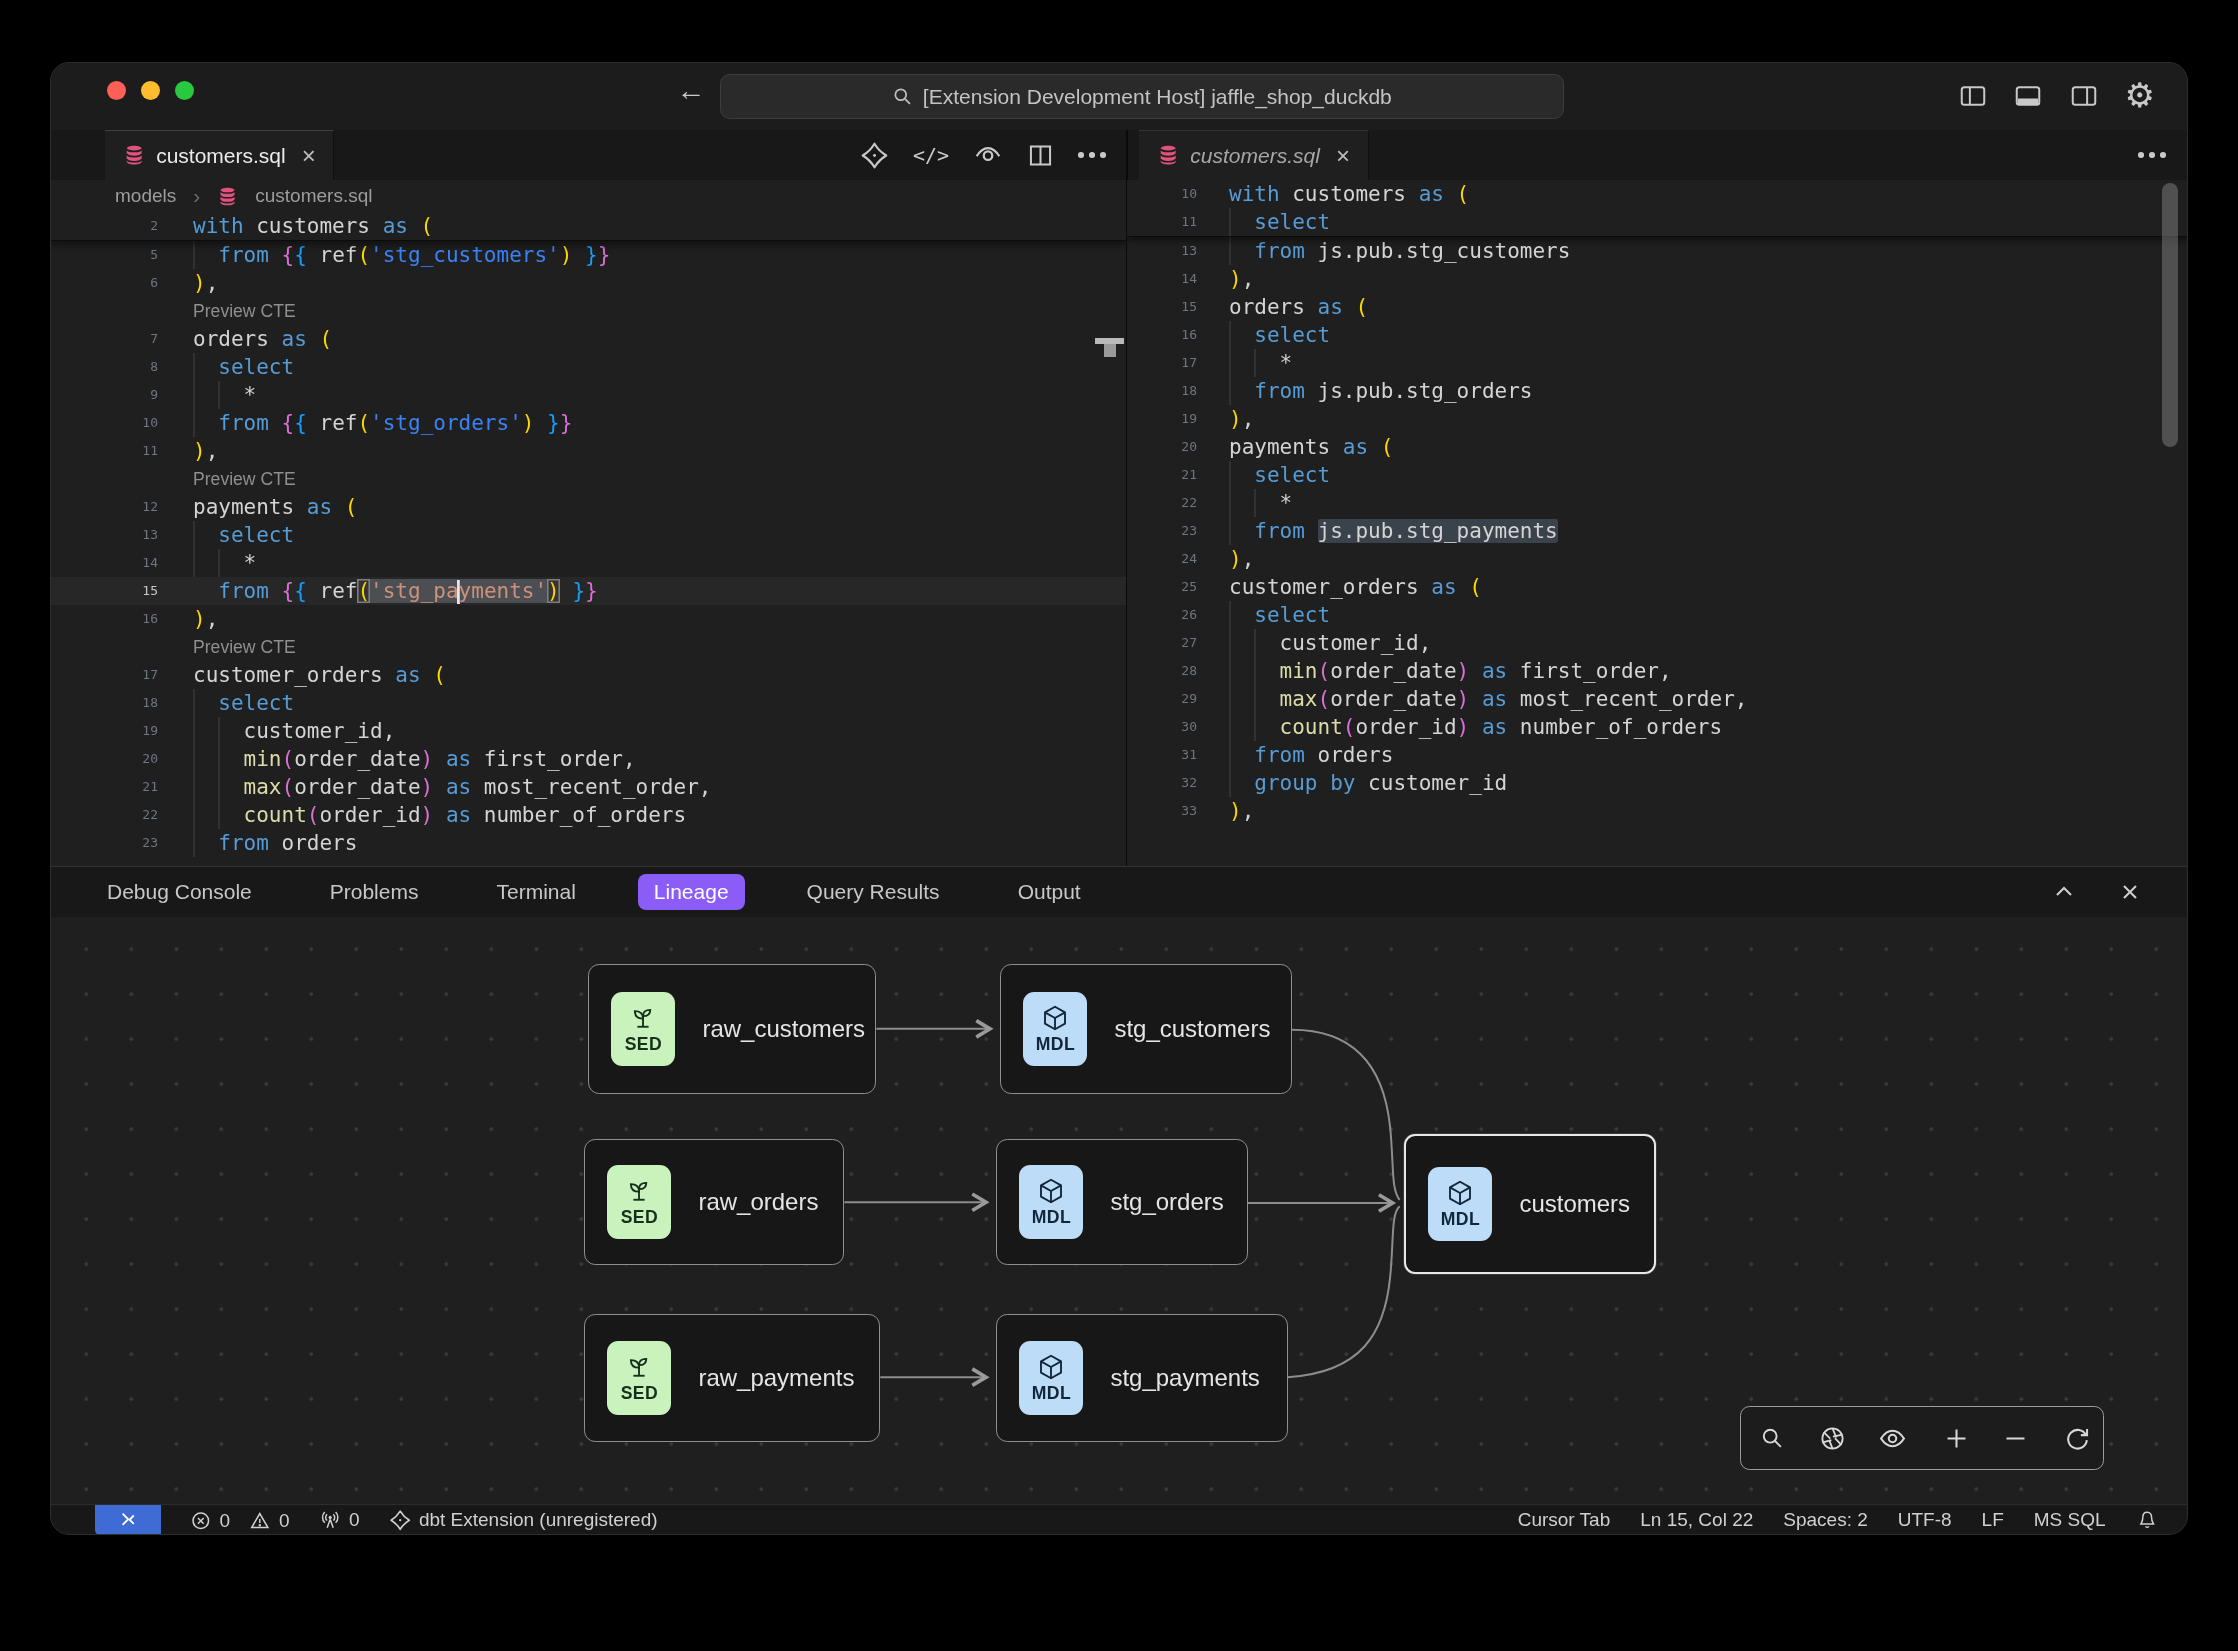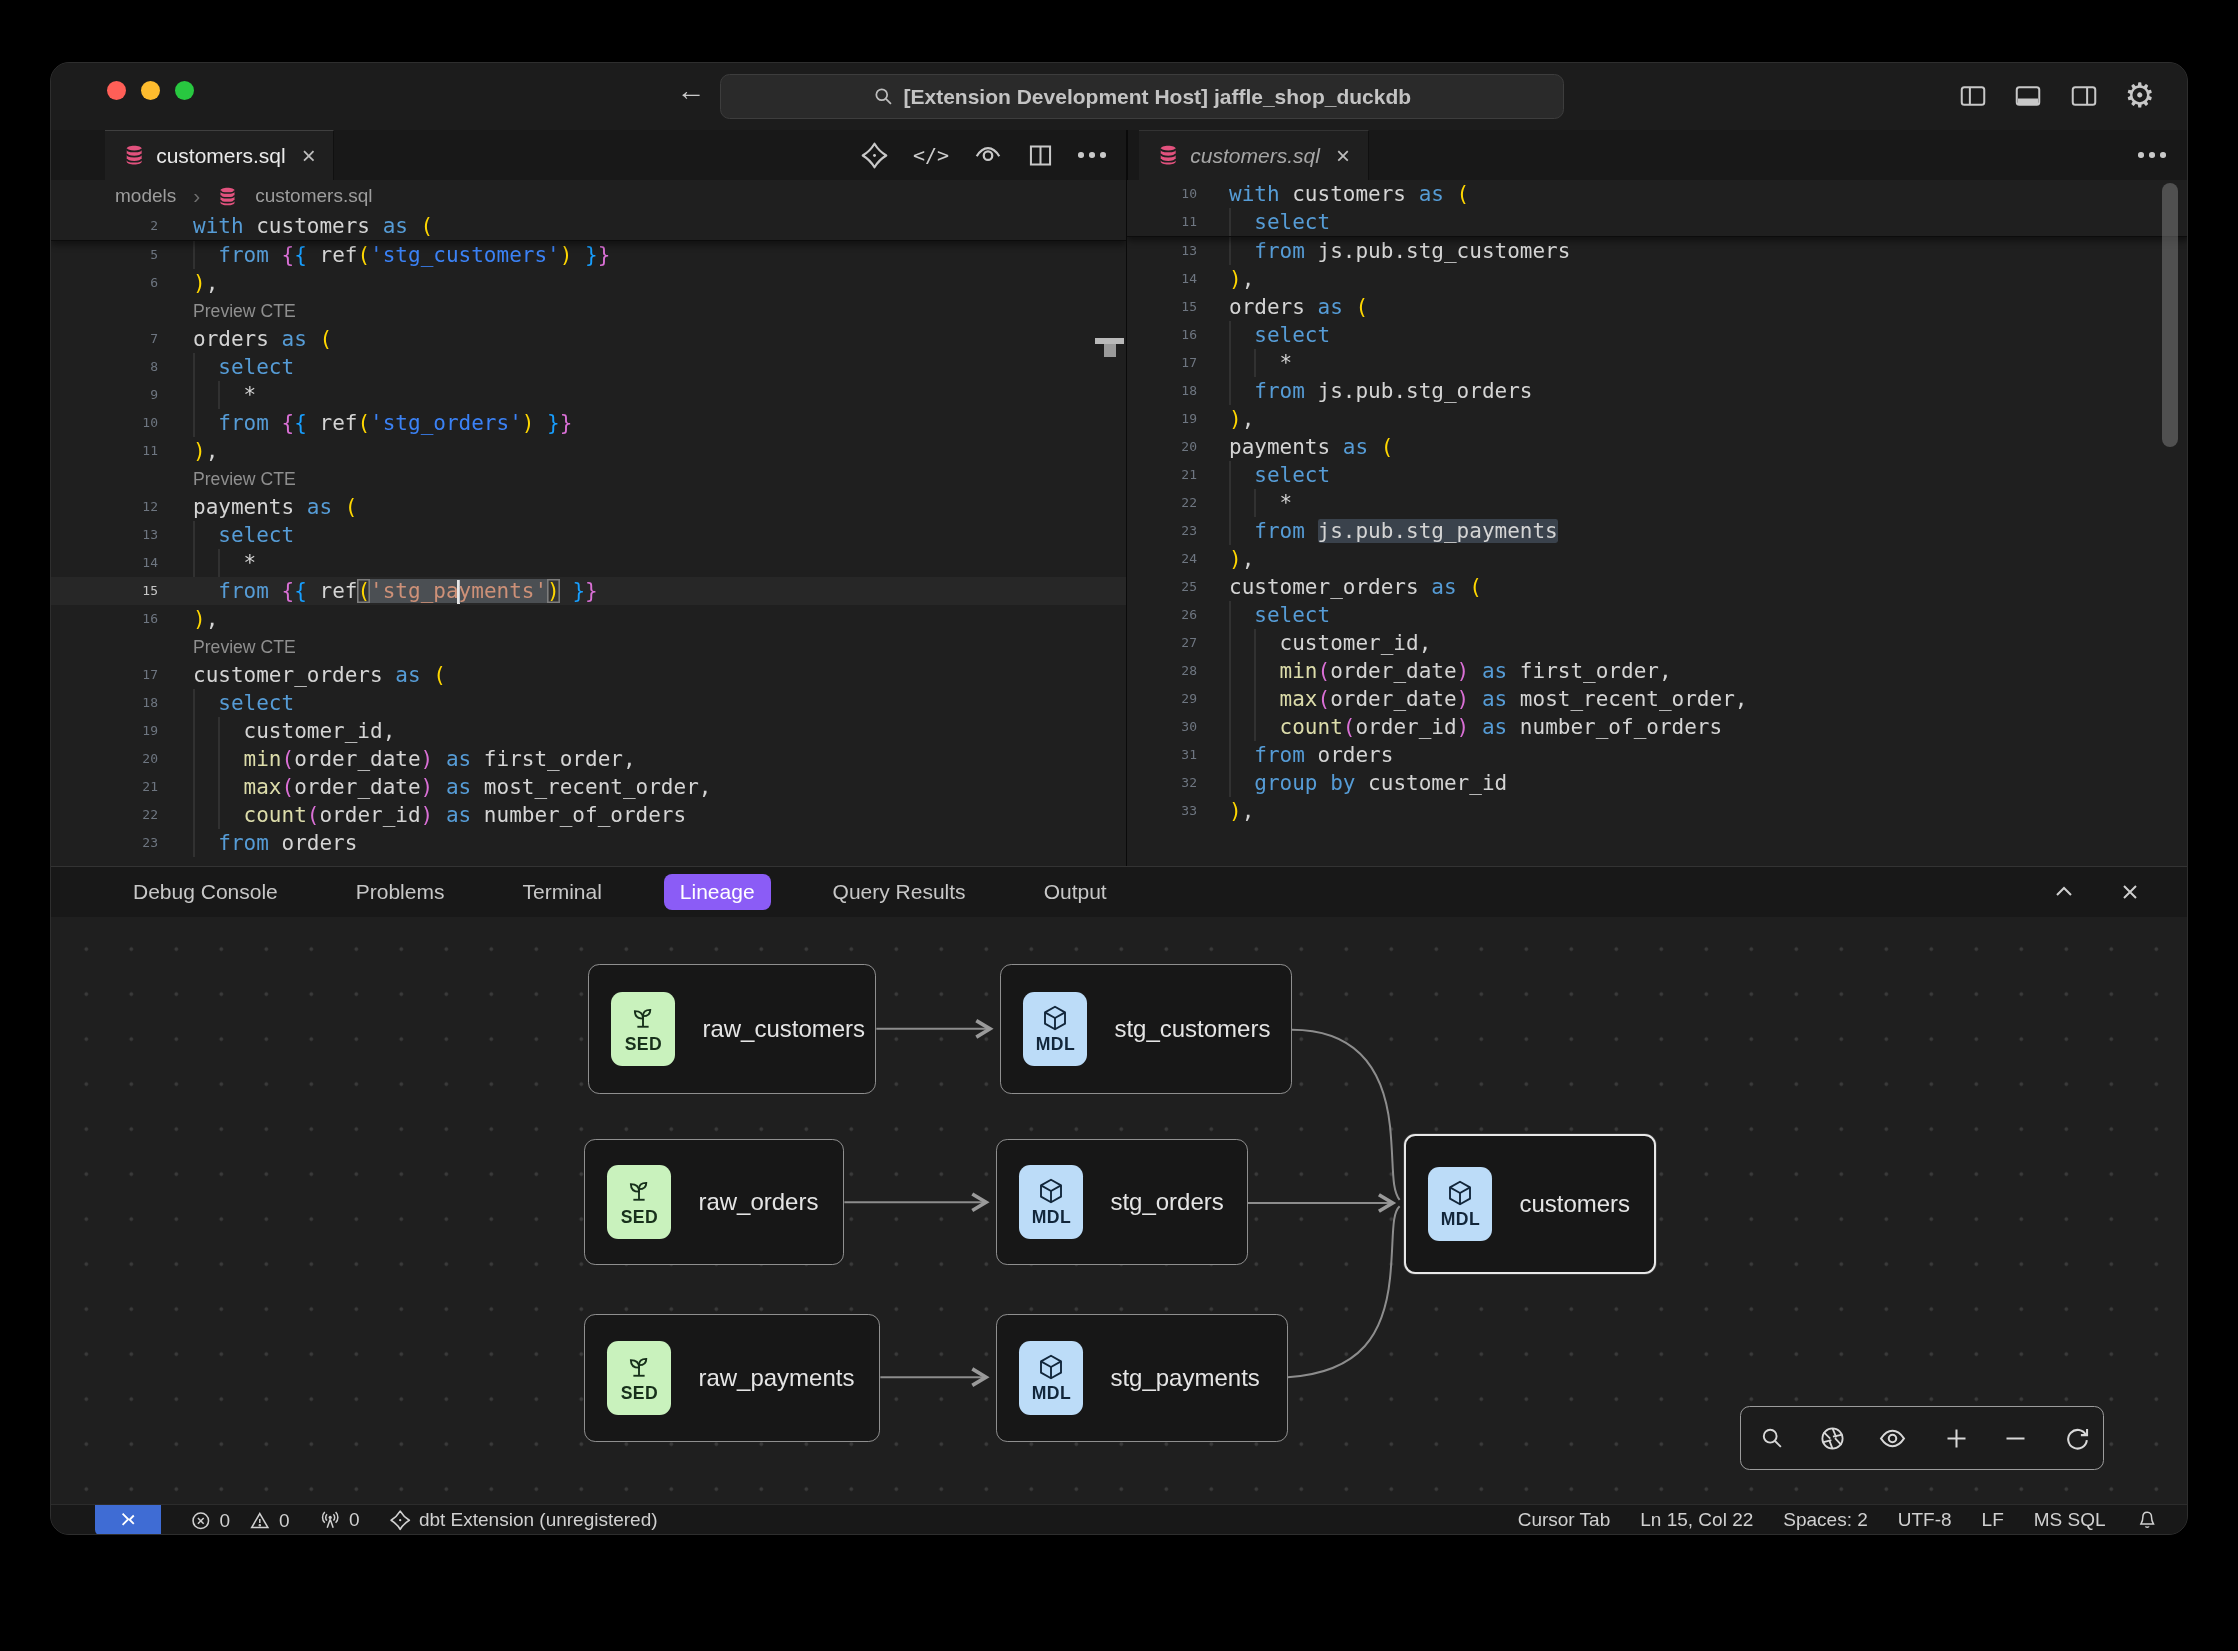--- a/index.html
+++ b/index.html
@@ -7,21 +7,21 @@
   .window{position:absolute;left:50px;top:62px;width:2138px;height:1473px;background:#1f1f1f;border-radius:19px;overflow:hidden;border:0.8px solid #2e2e2e;}
 
   
   .titlebar{position:absolute;left:0;top:0;width:100%;height:67px;background:#1c1c1c;}
   .lights{position:absolute;left:56px;top:17.6px;display:flex;gap:15px;}
   .light{width:19px;height:19px;border-radius:50%;}
   .l-close{background:#ff5f57}.l-min{background:#febc2e}.l-zoom{background:#28c840}
   .nav-arrows{position:absolute;left:624px;top:11.2px;display:flex;gap:22.4px;color:#b9b9b9;font-size:29px;}
   .nav-arrows span{width:32px;text-align:center;cursor:default;}
   .nav-back{color:#c9c9c9}.nav-fwd{color:#8b8b8b}
-  .searchbox{position:absolute;left:669px;top:11.2px;width:844px;height:45px;background:#2a2a2a;border:0.8px solid #3d3d3d;border-radius:9.6px;display:flex;align-items:center;justify-content:center;gap:9.6px;color:#c3c3c3;font-size:21px;font-weight:bold;}
+  .searchbox{position:absolute;left:669px;top:11.2px;width:844px;height:45px;background:#2a2a2a;border:0.8px solid #3d3d3d;border-radius:9.6px;display:flex;align-items:center;justify-content:center;gap:9.6px;color:#c3c3c3;font-size:21px;}
   .tb-actions{position:absolute;right:32px;top:14.4px;display:flex;gap:25.6px;align-items:center;color:#c8c8c8;}
   .tb-actions svg{display:block}
   .gear{font-size:34px;line-height:37px;color:#c8c8c8;}
 
   
   .tabbar{position:absolute;left:0;top:67px;width:100%;height:50px;background:#181818;display:flex;}
   .tabgroup-left{width:1076px;display:flex;align-items:stretch;padding-left:54px;position:relative;}
   .tabgroup-right{flex:1;display:flex;align-items:stretch;padding-left:11.2px;border-left:1.6px solid #0b0b0b;position:relative;}
   .tab{display:flex;align-items:center;gap:11.2px;padding:0 17.6px;font-size:21px;}
   .tab-active{background:#1f1f1f;color:#eaeaea;border-top:1.6px solid #3f3f3f;border-right:0.8px solid #101010;}
@@ -56,21 +56,21 @@
   .tk-b1m{color:#ffd700;box-shadow:inset 0 0 0 1.6px #7d7d7d;background:rgba(130,130,130,.15);}
   .tk-sel{color:#ce9178;background:rgba(135,145,155,.38);}
   .tk-hl{color:#d4d4d4;background:#3a424c;border-radius:2.4px;}
   .caret{display:inline-block;width:3.2px;height:24px;background:#e6e6e6;vertical-align:middle;margin:0 -1.6px;}
   .scroll-thumb{position:absolute;left:2111px;top:120px;width:16px;height:264px;border-radius:8px;background:rgba(140,140,140,.45);z-index:5;}
   .ruler-marker-bar{position:absolute;left:1044px;top:275px;width:29px;height:5.6px;background:#b9b9b9;z-index:5;}
   .ruler-marker-block{position:absolute;left:1053px;top:281px;width:12px;height:12.8px;background:#9a9a9a;z-index:5;}
 
   
   .panel{position:absolute;left:0;top:803px;width:100%;height:638px;background:#181818;border-top:0.8px solid #333;}
-  .panel-strip{position:relative;height:50px;display:flex;align-items:center;padding-left:66px;gap:46px;}
+  .panel-strip{position:relative;height:50px;display:flex;align-items:center;padding-left:40px;gap:46px;}
   .ptab{font-size:21px;color:#c7c7c7;padding:6.4px 16px;border-radius:8px;}
   .ptab.active{background:#8b5cf6;color:#ffffff;}
   .panel-strip-icons{position:absolute;right:45px;top:0;height:50px;display:flex;align-items:center;gap:42px;color:#cfcfcf;}
   .canvas{position:relative;height:588px;background-color:#1f1f1f;background-image:radial-gradient(#3a3a3a 1.8px,transparent 2.2px);background-size:45px 45px;background-position:12.8px 9.6px;overflow:hidden;}
   .edges{position:absolute;left:0;top:0;}
   .node{position:absolute;background:#171717;border:1.6px solid #8f8f8f;border-radius:11.2px;display:flex;align-items:center;gap:27px;padding-left:22.4px;color:#e5e5e5;font-size:24px;}
   .node.selected{border:2.4px solid #e8e8e8;box-shadow:0 0 0 0.8px rgba(255,255,255,.15);}
   .tile{width:64px;height:74px;border-radius:11.2px;display:flex;flex-direction:column;align-items:center;justify-content:center;gap:1.6px;}
   .tile-seed{background:#c9f2bd;color:#17301b;}
   .tile-model{background:#bcdcf8;color:#12263a;}

